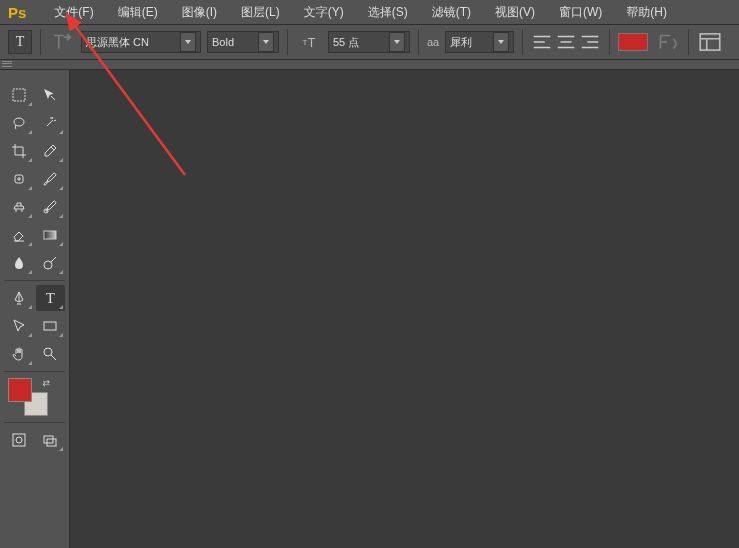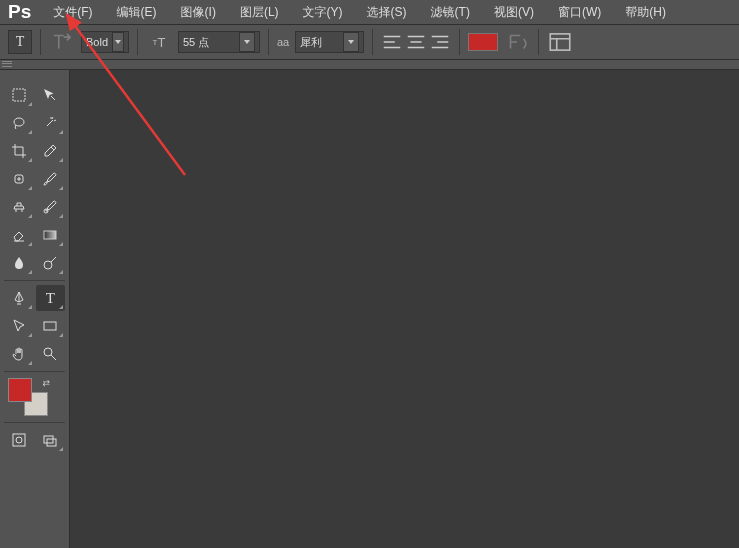--- a/index.html
+++ b/index.html
@@ -1,18 +1,18 @@
 <!DOCTYPE html>
 <html><head>
 <meta charset="utf-8">
 <style>
 *{margin:0;padding:0;box-sizing:border-box;font-family:"Microsoft YaHei",sans-serif;user-select:none}
 body{width:739px;height:548px;background:#404040;overflow:hidden;position:relative}
 .menubar{height:24px;background:#535353;display:flex;align-items:center;padding-left:8px;font-size:12px;color:#ddd}
-.logo{font-size:19px;font-weight:bold;color:#ffffff;margin-right:10px;font-family:Arial}
+.logo{font-size:15px;font-weight:bold;color:#eab308;margin-right:16px;font-family:Arial}
 .menu-item{padding:0 12px;cursor:pointer}
 .optbar{height:36px;background:#535353;border-top:1px solid #2e2e2e;border-bottom:1px solid #2e2e2e;display:flex;align-items:center;padding-left:8px;gap:6px}
 .tool-ind{width:24px;height:24px;display:flex;align-items:center;justify-content:center;color:#ddd;border:1px solid #333;background:#454545}
 .optbar .sep{width:1px;height:26px;background:#3a3a3a;margin:0 2px}
 .ico-btn{width:26px;height:24px;display:flex;align-items:center;justify-content:center;color:#bbb;cursor:pointer;border-radius:2px}
 .ico-btn.disabled{opacity:.4}
 .dd{height:22px;background:#474747;border:1px solid #333;display:flex;align-items:center;color:#ddd;font-size:11px;padding:0 4px;position:relative}
 .dd .arrow{width:16px;height:20px;margin-left:4px;background:#5a5a5a;border:1px solid #333;display:flex;align-items:center;justify-content:center}
 .dd .arrow:after{content:"";border-left:3px solid transparent;border-right:3px solid transparent;border-top:4px solid #ccc}
 .align-grp{display:flex;gap:2px}
@@ -57,21 +57,26 @@
 <div class="optbar">
   <div class="tool-ind" style="position:relative">
     <span style="font-family:Georgia;font-size:14px">T</span>
   </div>
   <div class="sep"></div>
   <div class="ico-btn disabled">
     <svg viewBox="0 0 16 16" fill="none" stroke="currentColor">
         <path d="M3 4h6M6 4v8M11 3l2 2-2 2M13 5H9"></path>
       </svg>
   </div>
-  <div class="dd" style="width:48px">
+  <div class="dd" style="width:120px">
+    <span>思源黑体 CN</span>
+    <span style="flex:1"></span>
+      <span class="arrow"></span>
+  </div>
+  <div class="dd" style="width:72px">
     <span>Bold</span>
     <span style="flex:1"></span>
       <span class="arrow"></span>
   </div>
   <div class="sep"></div>
   <div class="ico-btn" style="font-family:Georgia">
     <span style="font-size:8px">T</span>
       <span style="font-size:13px">T</span>
   </div>
   <div class="dd" style="width:82px">

